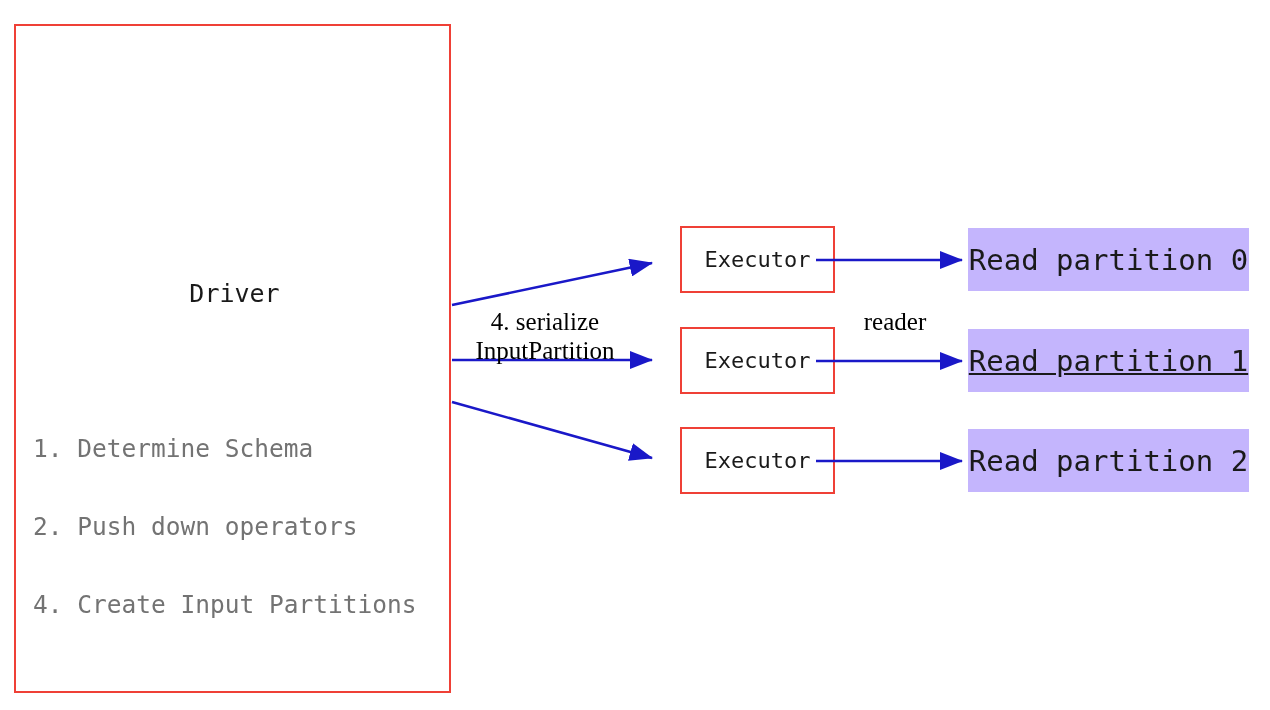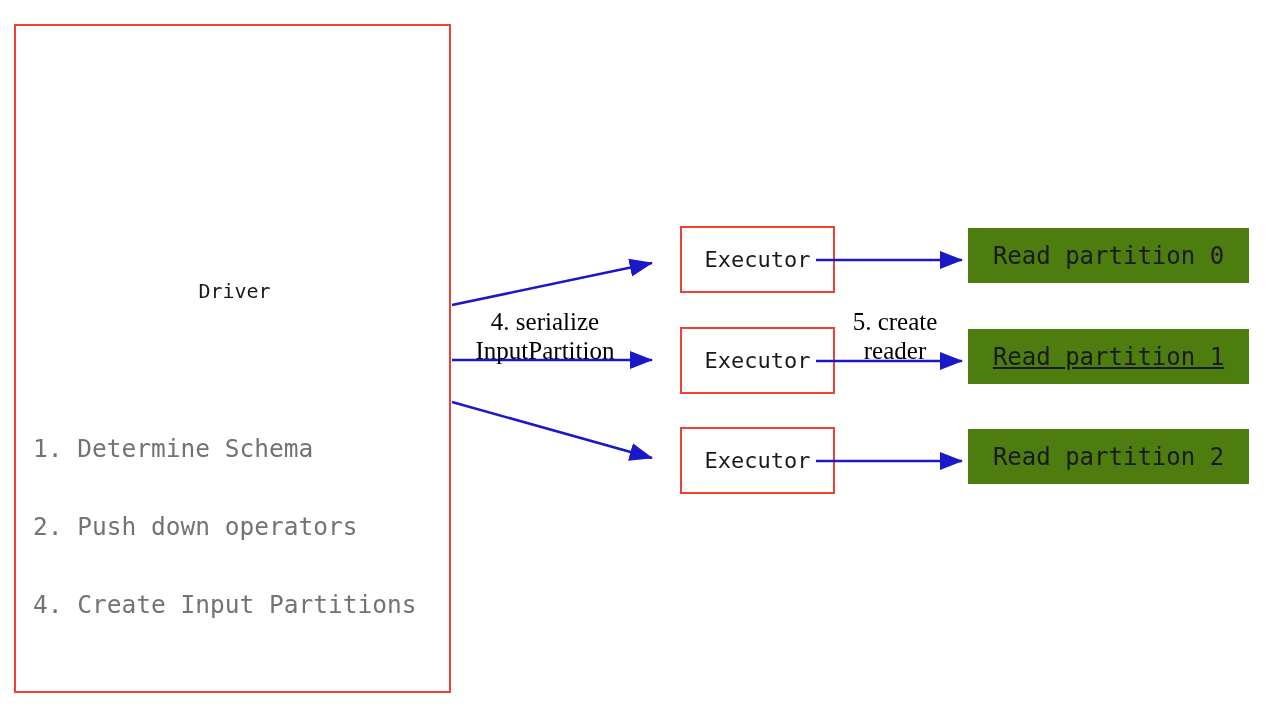--- a/index.html
+++ b/index.html
@@ -27,21 +27,21 @@
     border: 2px solid #ef4036;
     background: #ffffff;
   }
   .driver-title {
     position: absolute;
     left: 0;
     top: 253px;
     width: 437px;
     text-align: center;
     font-family: "DejaVu Sans Mono", "Liberation Mono", monospace;
-    font-size: 20px;
+    font-size: 25px;
     color: #1a1a1a;
     letter-spacing: 0px;
     white-space: pre;
   }
   .driver-steps {
     position: absolute;
     left: 17px;
     top: 358px;
     font-family: "DejaVu Sans Mono", "Liberation Mono", monospace;
     font-size: 24.5px;
@@ -70,27 +70,27 @@
   }
   .exec-1 { left: 660px; top: 226px; }
   .exec-2 { left: 660px; top: 327px; }
   .exec-3 { left: 660px; top: 427px; }
 
   
   .part-box {
     position: absolute;
     left: 968px;
     width: 281px;
-    height: 55px;
-    background: #4d7c0f;
+    height: 63px;
+    background: #c4b5fd;
     display: flex;
     align-items: center;
     justify-content: center;
     font-family: "DejaVu Sans Mono", "Liberation Mono", monospace;
-    font-size: 24px;
+    font-size: 29px;
     color: #1a1a1a;
     white-space: pre;
   }
   .part-1 { top: 228px; }
   .part-2 { top: 329px; text-decoration: underline; }
   .part-3 { top: 429px; text-align: center; }
 
   
   .arrow-label {
     position: absolute;
@@ -175,17 +175,16 @@
       <line x1="816" y1="461" x2="962" y2="461" stroke="#1a18c8" stroke-width="2.6" marker-end="url(#ah)"></line>
     </g>
   </svg>
 
   <div class="arrow-label label-serialize">
     <div>4. serialize</div>
     <div>InputPartition</div>
   </div>
 
   <div class="arrow-label label-reader">
-    <div>5. create</div>
     <div>reader</div>
   </div>
 
 </div>
 
 </body></html>

